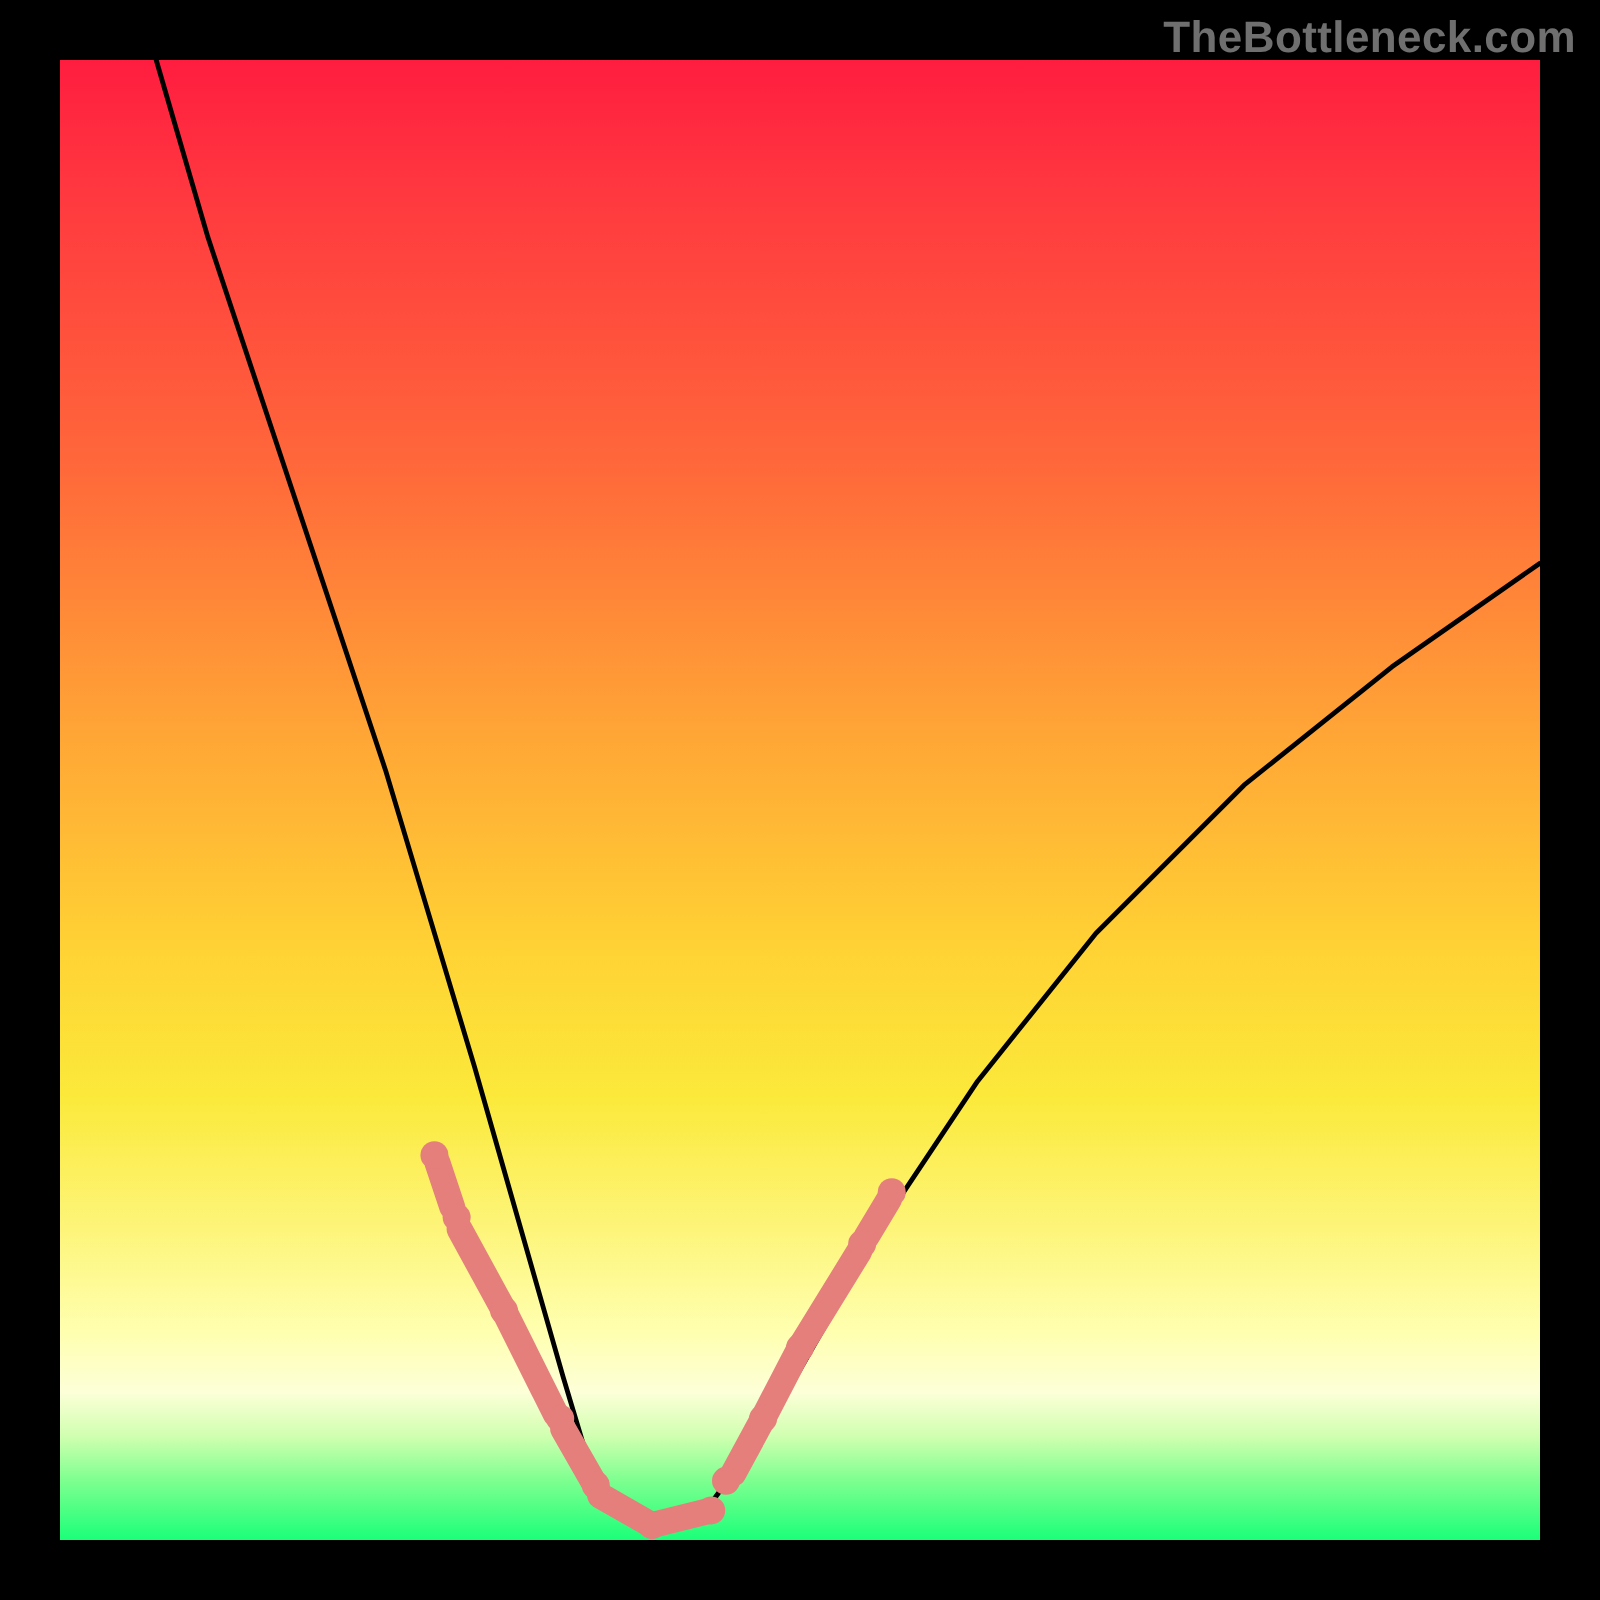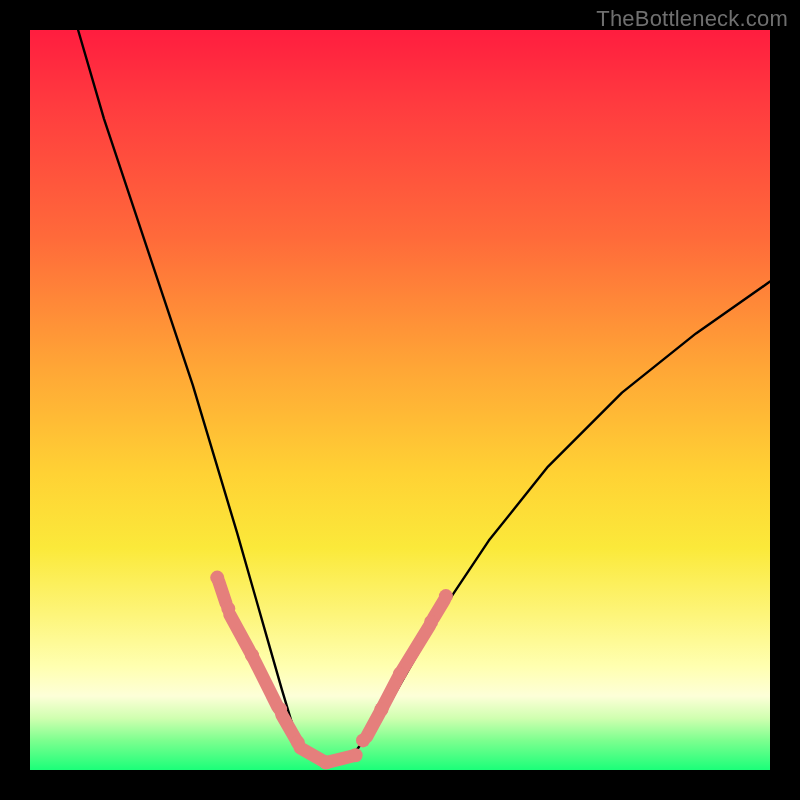--- a/index.html
+++ b/index.html
@@ -41,21 +41,21 @@
       #7dff8f 96%,
       #1bff79 100%
     );
   }
   .watermark {
     position: absolute;
     top: 6px;
     right: 12px;
     color: #6f6f6f;
     font-size: 22px;
-    font-weight: 400;
+    font-weight: 700;
     letter-spacing: 0.2px;
     user-select: none;
   }
   svg.overlay {
     position: absolute;
     left: 0;
     top: 0;
     width: 740px;
     height: 740px;
     overflow: visible;

